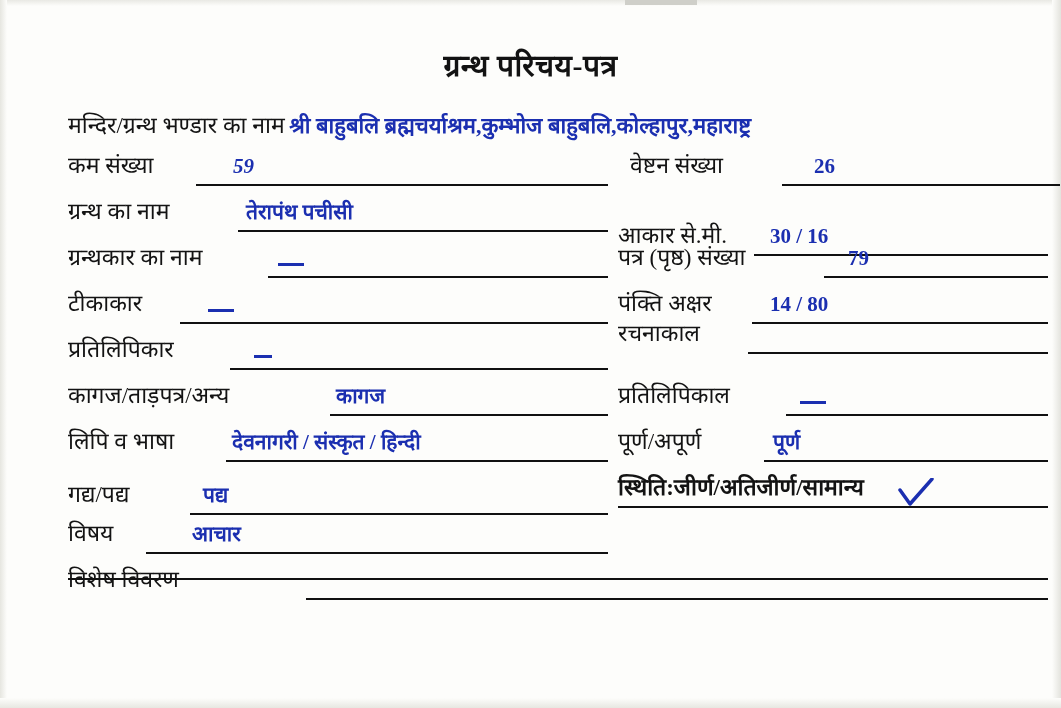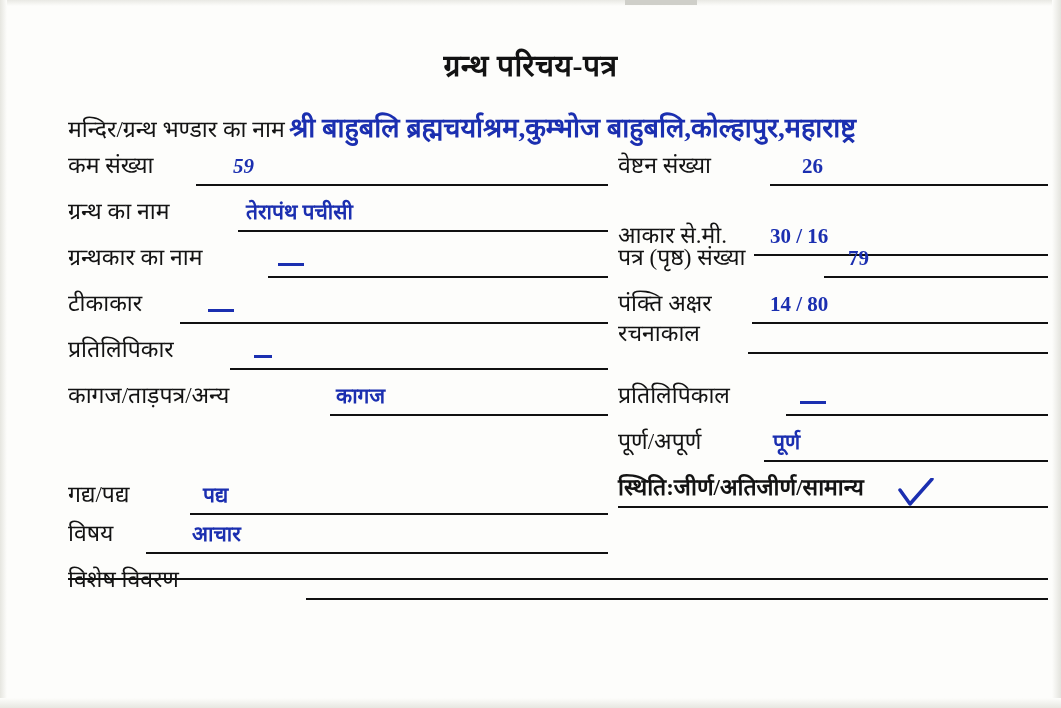--- a/index.html
+++ b/index.html
@@ -64,21 +64,21 @@
     width: 980px;
     white-space: nowrap;
   }
   .hdr-label {
     font-family: "Liberation Serif", serif;
     font-size: 23px;
     color: #141414;
   }
   .hdr-value {
     font-family: "Liberation Serif", serif;
-    font-size: 27px;
+    font-size: 22px;
     font-weight: bold;
     color: #1b2fb0;
   }
 
   
   .row {
     position: absolute;
     height: 38px;
   }
   .col-left { left: 68px; width: 540px; }
@@ -179,34 +179,39 @@
     <div class="dash" style="left:140px;"></div>
     <div class="rule" style="left:112px; width:428px;"></div>
   </div>
 
   <div class="row col-left" style="top:378px;">
     <span class="flabel">कागज/ताड़पत्र/अन्य</span>
     <span class="fvalue" style="left:268px;">कागज</span>
     <div class="rule" style="left:262px; width:278px;"></div>
   </div>
 
+  <div class="row col-left" style="top:424px;">
+    <span class="flabel">लिपि व भाषा</span>
+    <span class="fvalue" style="left:164px;">देवनागरी / संस्कृत / हिन्दी</span>
+    <div class="rule" style="left:158px; width:382px;"></div>
+  </div>
 
   <div class="row col-left" style="top:470px;margin-top:7px;">
     <span class="flabel">गद्य/पद्य</span>
     <span class="fvalue" style="left:135px;">पद्य</span>
     <div class="rule" style="left:122px; width:418px;"></div>
   </div>
 
   <div class="row col-left" style="top:516px;">
     <span class="flabel">विषय</span>
     <span class="fvalue" style="left:124px;">आचार</span>
     <div class="rule" style="left:78px; width:462px;"></div>
   </div>
 
-  <div class="row col-right" style="top:148px;">
+  <div class="row col-right" style="top:148px;margin-left:12px;">
     <span class="flabel">वेष्टन संख्या</span>
     <span class="fvalue" style="left:184px;">26</span>
     <div class="rule" style="left:152px; width:278px;"></div>
   </div>
 
   <div class="row col-right" style="top:194px;margin-top:24px;">
     <span class="flabel">आकार से.मी.</span>
     <span class="fvalue" style="left:152px;">30 / 16</span>
     <div class="rule" style="left:136px; width:294px;"></div>
   </div>

